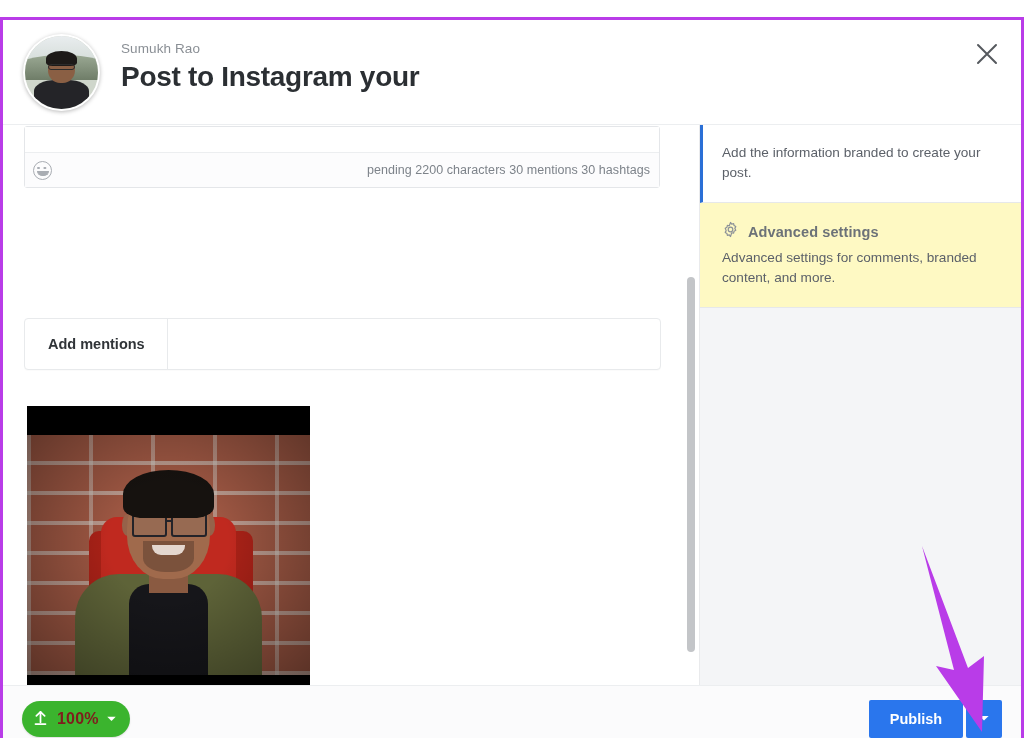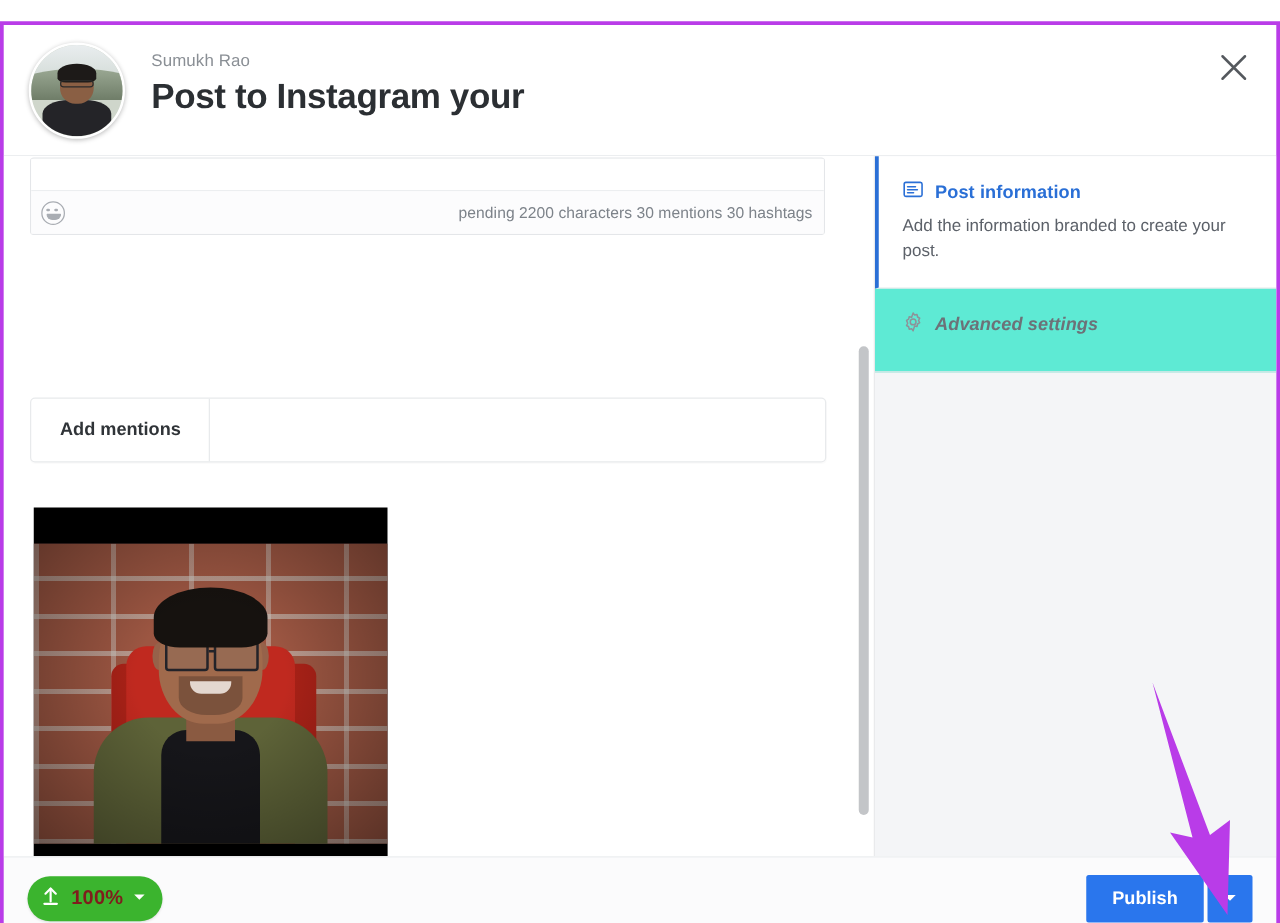--- a/index.html
+++ b/index.html
@@ -208,21 +208,21 @@
     width: 321px; height: 560px;
     background: #f4f5f7;
   }
   .step-card {
     position: relative;
     padding: 18px 22px 20px 22px;
     border-bottom: 1px solid #e6e8ea;
     cursor: pointer;
   }
   .step-card.active { background: #ffffff; border-left: 3px solid #2a6fd6; padding-left: 19px; }
-  .step-card.inactive { background: #5eead4; font-style: italic; }
+  .step-card.inactive { background: #fef9c3; }
   .step-head { display: flex; align-items: center; gap: 9px; margin-bottom: 6px; }
   .step-title { font-size: 14.5px; font-weight: bold; letter-spacing: .1px; }
   .step-card.active .step-title { color: #2a6fd6; }
   .step-card.inactive .step-title { color: #6c7278; }
   .step-desc { font-size: 13.6px; line-height: 19.5px; color: #5c6169; }
 
   
   #modal-footer {
     position: absolute; left: 0; top: 665px;
     width: 1018px; height: 67px;
@@ -330,42 +330,34 @@
       </div>
 
       <div id="left-scrollbar-track">
         <div id="left-scrollbar-thumb"></div>
       </div>
     </div>
 
     <div id="right-pane">
 
       <div class="step-card active">
-        <div class="step-head">
-          <span>
-            <svg width="17" height="17" viewBox="0 0 20 20" fill="none" stroke="#2a6fd6" stroke-width="1.5" stroke-linecap="round">
-              <rect x="1.6" y="3.4" width="16.8" height="13.2" rx="1.6"></rect>
-              <path d="M4.8 7.6h7.4M4.8 10.4h9.2M4.8 13.2h5.6"></path>
-            </svg>
-          </span>
-          <span class="step-title">Post information</span>
-        </div>
         <div class="step-desc">Add the information branded to create your post.</div>
       </div>
 
       <div class="step-card inactive">
         <div class="step-head">
           <span>
             <svg width="17" height="17" viewBox="0 0 20 20" fill="none" stroke="#8d9298" stroke-width="1.4" stroke-linecap="round" stroke-linejoin="round">
               <circle cx="10" cy="10" r="2.7"></circle>
               <path d="M10 1.7l1.4 1.9 2.3-.5.5 2.3 2 1.2-1.1 2.1 1.1 2.1-2 1.2-.5 2.3-2.3-.5L10 18.3l-1.4-1.9-2.3.5-.5-2.3-2-1.2 1.1-2.1L3.8 8.6l2-1.2.5-2.3 2.3.5z"></path>
             </svg>
           </span>
           <span class="step-title">Advanced settings</span>
         </div>
+        <div class="step-desc">Advanced settings for comments, branded content, and more.</div>
       </div>
 
     </div>
   </div>
 
   <div id="modal-footer">
 
     <div id="upload-status-button">
       <span>
         <svg width="19" height="19" viewBox="0 0 22 22" fill="none" stroke="#ffffff" stroke-width="2" stroke-linecap="round" stroke-linejoin="round">

